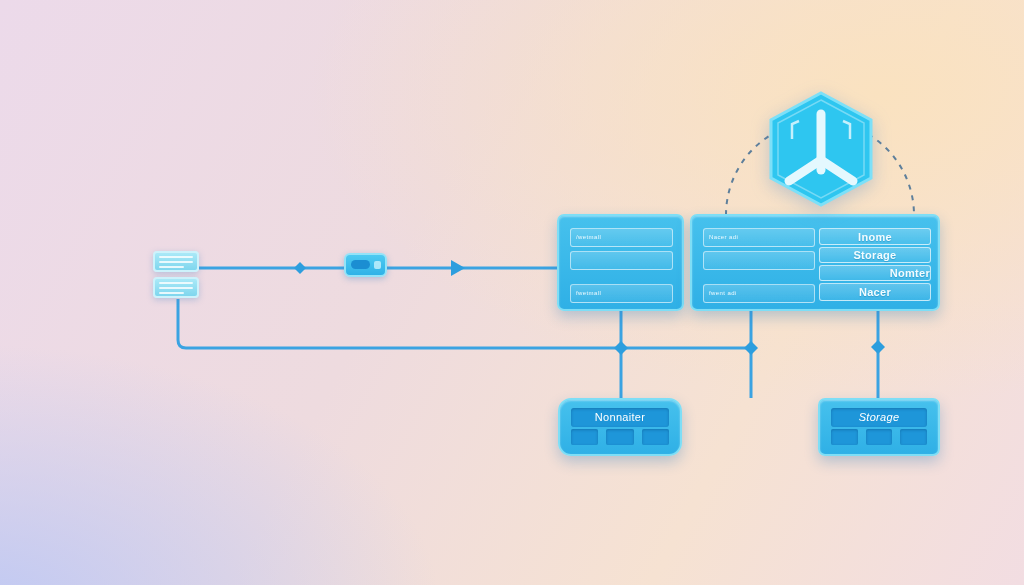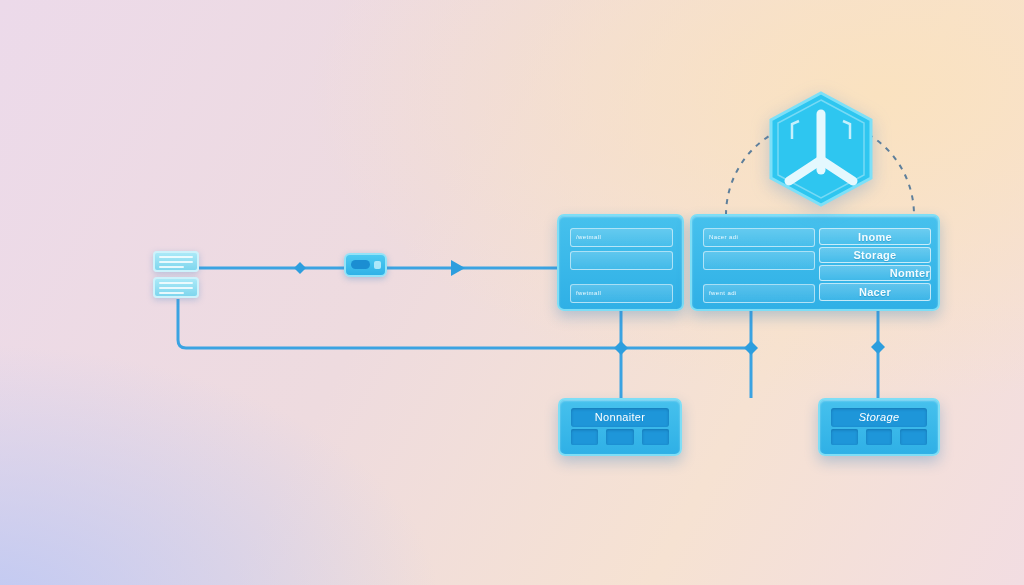--- a/index.html
+++ b/index.html
@@ -32,21 +32,21 @@
   .r1 { top:12px; } .r2 { top:35px; } .r3 { top:68px; }
   .menu-row {
     position:absolute; left:127px; width:112px; height:16px; box-sizing:border-box;
     border:1px solid rgba(255,255,255,.65); border-radius:3px;
     background:linear-gradient(180deg, rgba(255,255,255,.22), rgba(255,255,255,.06));
     color:#f2fcff; font-size:11px; font-weight:bold; text-align:center; line-height:15px;
     text-shadow:0 1px 1px rgba(0,90,140,.3); letter-spacing:.3px;
   }
   .m1 { top:12px; height:17px; line-height:16px; } .m2 { top:31px; } .m3 { top:49px;text-align:right; } .m4 { top:67px; height:18px; line-height:17px; }
   .bottom-node { position:absolute; top:398px; height:58px; }
-  .bn-a { left:558px; width:124px; }
+  .bn-a { left:558px; width:124px;border-radius:13px; }
   .bn-b { left:690px; width:122px; }
   .bn-c { left:818px; width:122px;font-style:italic; }
   .bn-header {
     position:absolute; left:11px; right:11px; top:8px; height:19px;
     background:#1e96d9; border-radius:3px; color:#ffffff; font-size:11px;
     text-align:center; line-height:19px; letter-spacing:.3px;
     box-shadow:inset 0 1px 3px rgba(0,60,110,.35);
   }
   .bn-slots { position:absolute; left:11px; right:11px; bottom:9px; display:flex; gap:8px; }
   .slot { flex:1; height:16px; background:#1e96d9; border-radius:2px; box-shadow:inset 0 1px 3px rgba(0,60,110,.35); }

